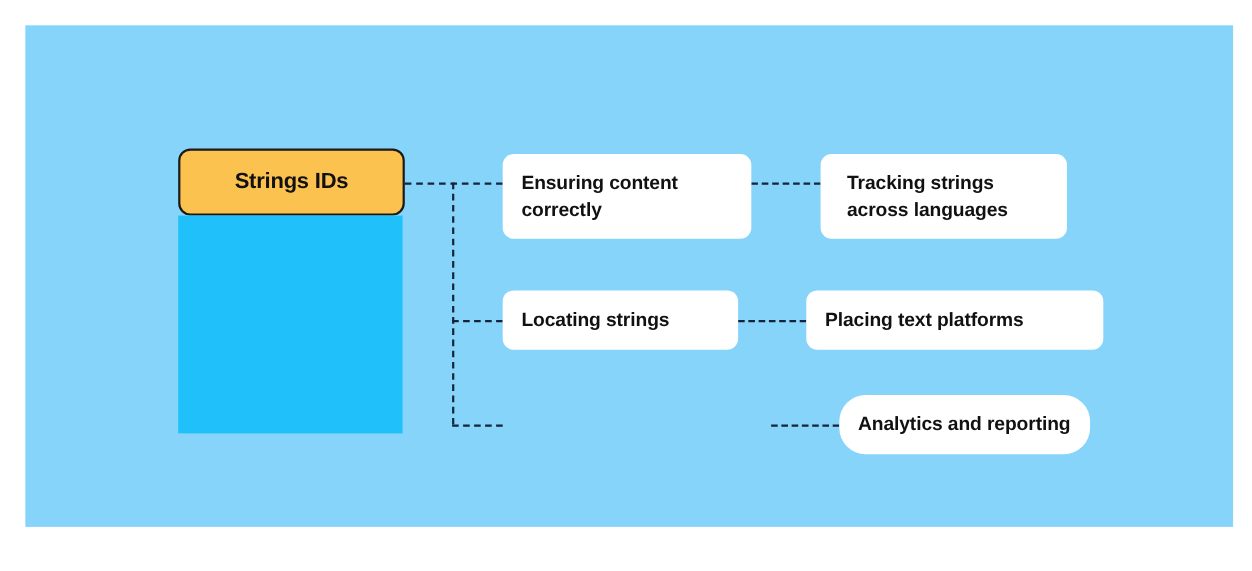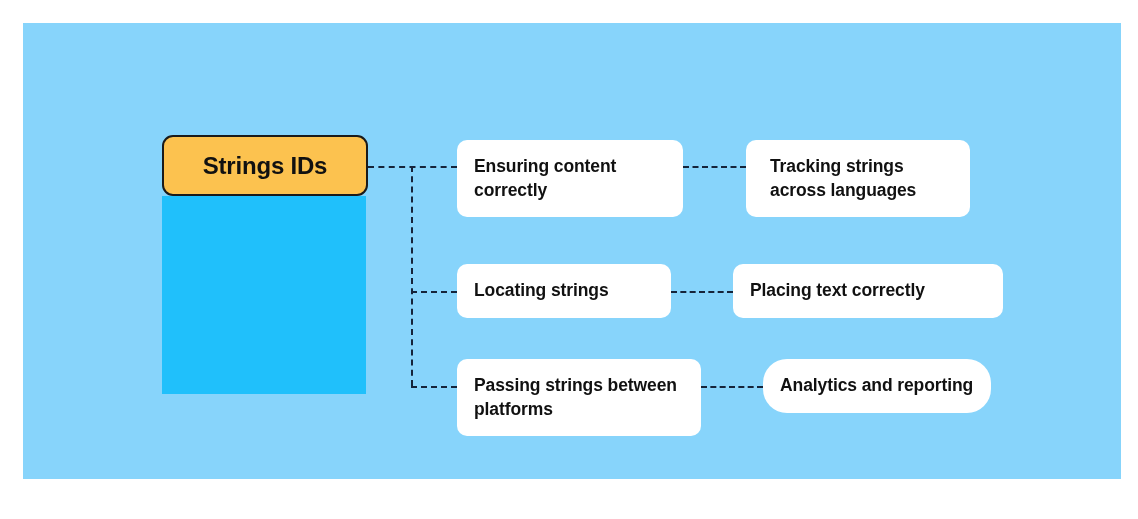--- a/index.html
+++ b/index.html
@@ -37,21 +37,21 @@
     width: 206px;
     height: 61px;
     background: #fcc24f;
     border: 2px solid #1a1a1a;
     border-radius: 11px;
     display: flex;
     align-items: center;
     justify-content: center;
   }
   #root-node .root-label {
-    font-size: 24px;
+    font-size: 20px;
     font-weight: bold;
     color: #111111;
     letter-spacing: -0.2px;
     white-space: nowrap;
   }
 
   
   #root-block {
     position: absolute;
     left: 139px;
@@ -137,24 +137,21 @@
       <span class="card-label">Ensuring content correctly</span>
     </div>
     <div class="card" id="card-tracking">
       <span class="card-label">Tracking strings across languages</span>
     </div>
 
     <div class="card" id="card-locating">
       <span class="card-label">Locating strings</span>
     </div>
     <div class="card" id="card-placing">
-      <span class="card-label">Placing text correctly</span>
+      <span class="card-label">Placing text platforms</span>
     </div>
 
-    <div class="card" id="card-passing">
-      <span class="card-label">Passing strings between platforms</span>
-    </div>
     <div class="card" id="card-analytics">
       <span class="card-label">Analytics and reporting</span>
     </div>
 
   </div>
 </div>
 
 </body></html>

